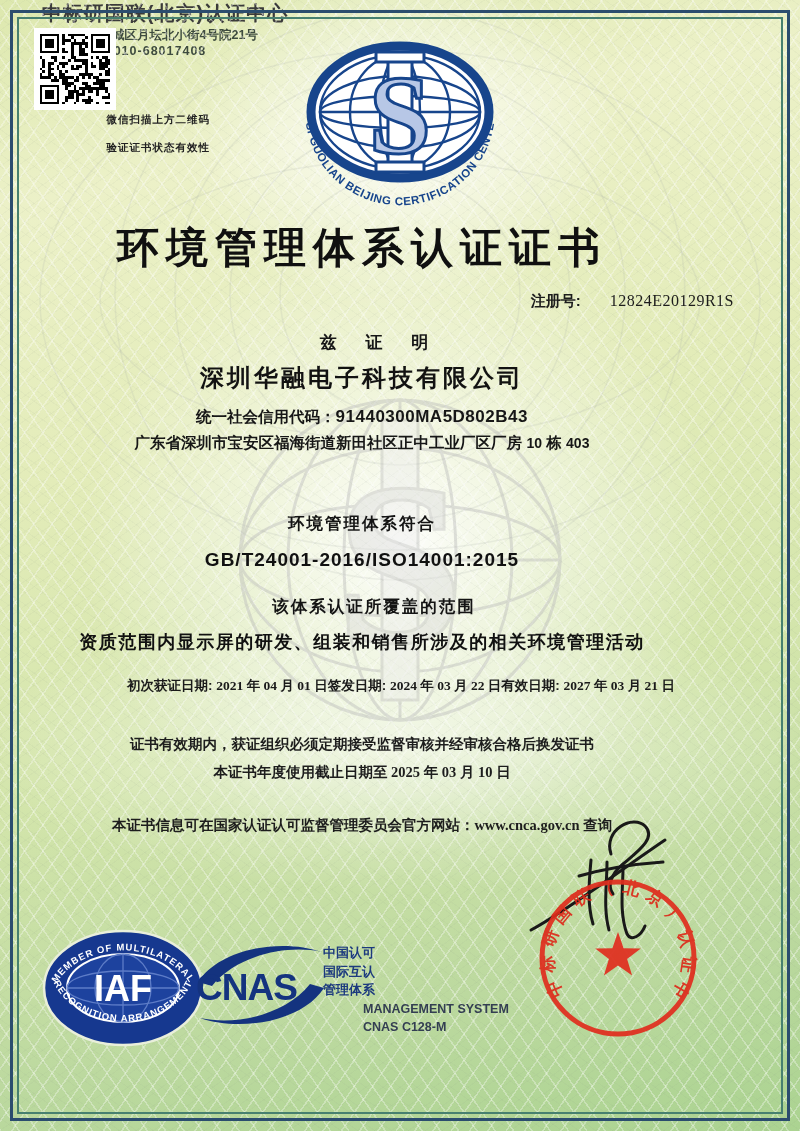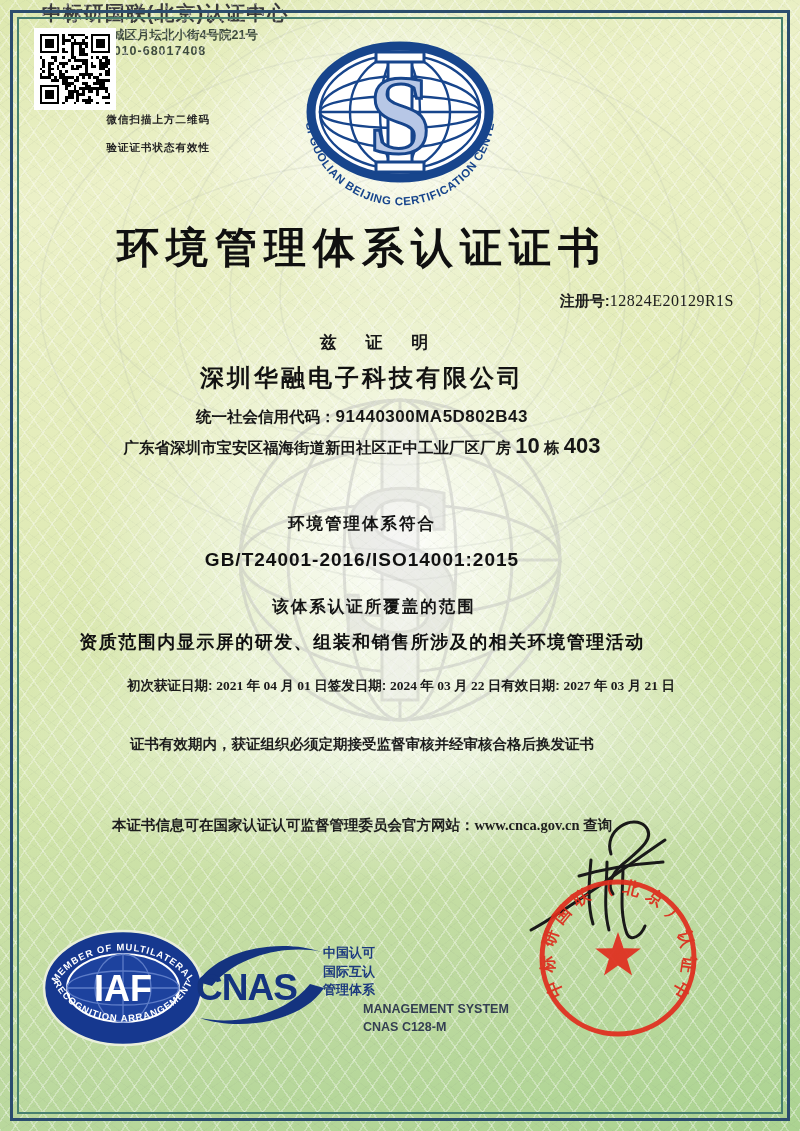--- a/index.html
+++ b/index.html
@@ -21,27 +21,27 @@
   .abs{position:absolute;}
   .ctr{left:0;width:724px;text-align:center;}
   .guilloche{position:absolute;pointer-events:none;}
   
   .qr-wrap{left:34px;top:28px;}
   .qr-caption{left:30px;width:180px;font-size:10.5px;color:#222;letter-spacing:1px;font-weight:600;text-align:right;}
   
   .title{top:220px;font-size:42px;letter-spacing:7px;font-weight:600;color:#101010;}
   .regline{top:292px;right:66px;position:absolute;font-size:15px;color:#1c1c1c;}
   .regline .lbl{font-weight:700;}
-  .regline .num{font-family:"Liberation Serif","DejaVu Serif",serif;font-size:16px;letter-spacing:.5px;}
+  .regline .num{font-family:"Liberation Serif","DejaVu Serif",serif;font-size:16px;letter-spacing:.5px;margin-left:29px;}
   .certify{top:331px;font-size:17px;font-weight:700;letter-spacing:12px;color:#161616;padding-left:18px;}
   .company{top:362px;font-size:24px;font-weight:700;letter-spacing:3px;color:#121212;}
   .credit{top:407px;font-size:15.5px;font-weight:700;color:#161616;}
   .credit .code{font-size:17px;letter-spacing:.5px;}
   .addr{top:433px;font-size:15.5px;font-weight:600;color:#161616;}
-  .addr b{font-size:22px;margin-top:36px;}
+  .addr b{font-size:14px;margin-top:36px;}
   .conform{top:513px;font-size:16.5px;font-weight:700;letter-spacing:2px;color:#141414;}
   .standard{top:549px;font-size:19px;font-weight:700;letter-spacing:1px;color:#111;}
   .scopehead{top:596px;font-size:16.5px;font-weight:700;letter-spacing:2px;color:#141414;padding-left:12px;}
   .scope{top:630px;font-size:18px;font-weight:700;letter-spacing:1.5px;color:#111;}
   .dates{top:677px;left:30px;width:742px;display:flex;justify-content:center;font-size:13.5px;font-weight:700;color:#1a1a1a;}
   .dates .val{font-family:"Liberation Serif","DejaVu Serif",serif;font-weight:600;}
   .note{font-family:"Liberation Serif","DejaVu Serif",serif;color:#1d1d1d;font-size:14.5px;font-weight:600;margin-top:16px;}
   .note1{top:719px;} .note2{top:747px;} .note3{top:800px;}
   
   .cnas-lines{left:323px;top:944px;line-height:18.5px;}
@@ -350,20 +350,21 @@
   <div class="abs ctr scopehead">该体系认证所覆盖的范围</div>
   <div class="abs ctr scope">资质范围内显示屏的研发、组装和销售所涉及的相关环境管理活动</div>
 
   <div class="abs dates">
     <div><span>初次获证日期:</span> <span class="val">2021 年 04 月 01 日</span></div>
     <div><span>签发日期:</span> <span class="val">2024 年 03 月 22 日</span></div>
     <div><span>有效日期:</span> <span class="val">2027 年 03 月 21 日</span></div>
   </div>
 
   <div class="abs ctr note note1">证书有效期内，获证组织必须定期接受监督审核并经审核合格后换发证书</div>
+  <div class="abs ctr note note2">本证书年度使用截止日期至 2025 年 03 月 10 日</div>
   <div class="abs ctr note note3">
     <span>本证书信息可在国家认证认可监督管理委员会官方网站：</span><span>www.cnca.gov.cn</span><span> 查询</span>
   </div>
 
   <svg class="abs" style="left:515px;top:812px;" width="170" height="135" viewBox="0 0 170 135">
     <g fill="none" stroke="#191919" stroke-width="3" stroke-linecap="round">
       <path d="M 16,118 C 50,100 110,55 150,28"></path>
       <path d="M 96,42 C 88,18 118,2 130,14 C 142,26 122,40 108,52 C 96,62 92,74 98,82"></path>
       <path d="M 76,48 C 74,70 72,92 78,112"></path>
       <path d="M 92,50 C 92,72 88,96 94,118"></path>

